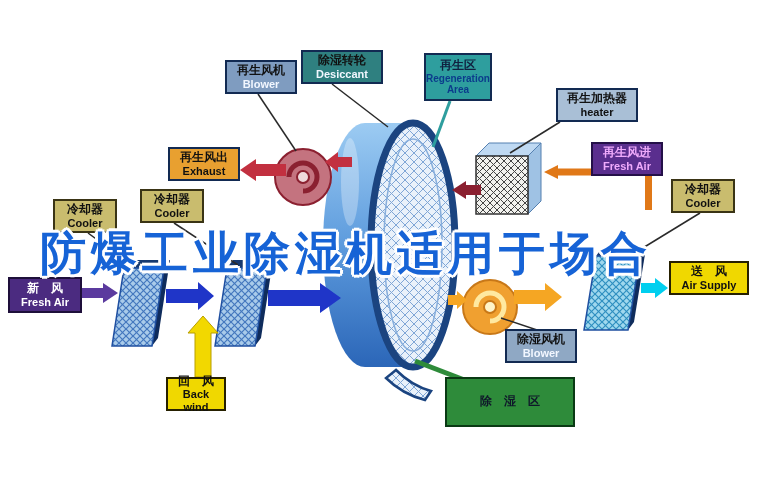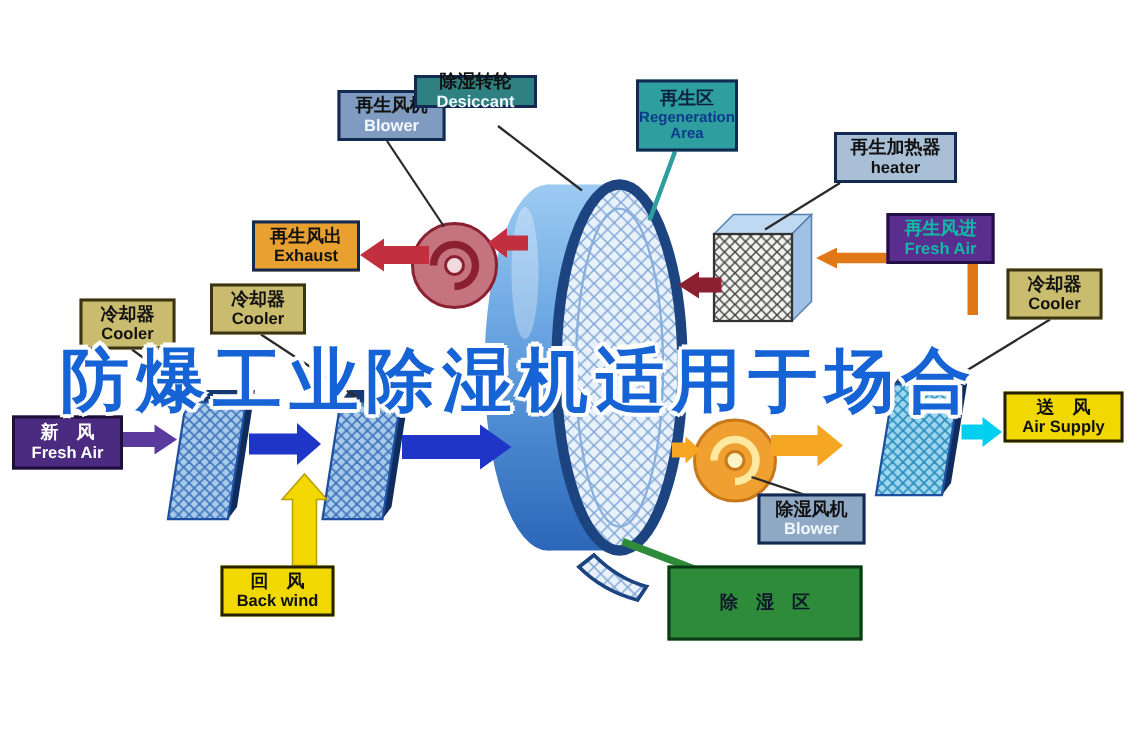--- a/index.html
+++ b/index.html
@@ -13,21 +13,21 @@
     display:flex;flex-direction:column;align-items:center;justify-content:center;
     text-align:center;font-weight:bold;line-height:1.12;padding:0 1px;color:#111;
   }
   .lbl .cn{font-size:12px}
   .lbl .en{font-size:11px}
   .lbl-blower_top{background:#7F9CC0}.lbl-blower_top .en{color:#F2F7FF}
   .lbl-desiccant{background:#2F8080}.lbl-desiccant .en{color:#F2F7FF}
   .lbl-regen_area{background:#2E9E9E}.lbl-regen_area .cn{color:#10203F}.lbl-regen_area .en{color:#0B3C8C;font-size:10px}
   .lbl-heater{background:#A9BFD6}
   .lbl-exhaust{background:#E8A030}
-  .lbl-fresh_air_right{background:#5A2E8E;border-color:#241048;color:#14b8a6}
+  .lbl-fresh_air_right{background:#5A2E8E;border-color:#241048;color:#f0abfc}
   .lbl-cooler{background:#C9BC6E;border-color:#3A3415}
   .lbl-fresh_air_left{background:#4B2B80;border-color:#1E0F3A;color:#fff}
   .lbl-back_wind{background:#F0D800;border-color:#262000}
   .lbl-air_supply{background:#F0D800;border-color:#262000}
   .lbl-blower_bottom{background:#8FA8C4}.lbl-blower_bottom .en{color:#F2F7FF}
   .lbl-dehumid{background:#2E8B3A;border-color:#0A3A14;color:#0f172a}.lbl-dehumid .en{font-size:10.5px}
   .title{
     position:absolute;left:40px;top:223px;z-index:30;white-space:nowrap;
     font-size:46px;font-weight:bold;letter-spacing:5px;color:#1663D6;
     text-shadow:3px 0 0 #fff,-3px 0 0 #fff,0 3px 0 #fff,0 -3px 0 #fff,
@@ -151,21 +151,21 @@
     <path d="M450,101 L433,147" stroke="#2E9E9E" stroke-width="3"></path>
     <path d="M415,361 L467,381" stroke="#2E8B3A" stroke-width="5"></path>
   </g>
 </svg>
 
 <div class="lbl lbl-blower_top" style="left:225px;top:60px;width:72px;height:34px">
   <span class="cn">再生风机</span>
   <span class="en">Blower</span>
 </div>
 
-<div class="lbl lbl-desiccant" style="left:276px;top:50px;width:82px;height:22px">
+<div class="lbl lbl-desiccant" style="left:301px;top:50px;width:82px;height:34px">
   <span class="cn">除湿转轮</span>
   <span class="en">Desiccant</span>
 </div>
 
 <div class="lbl lbl-regen_area" style="left:424px;top:53px;width:68px;height:48px">
   <span class="cn">再生区</span>
   <span class="en">Regeneration Area</span>
 </div>
 
 <div class="lbl lbl-heater" style="left:556px;top:88px;width:82px;height:34px">
@@ -196,21 +196,21 @@
 <div class="lbl lbl-cooler" style="left:671px;top:179px;width:64px;height:34px">
   <span class="cn">冷却器</span>
   <span class="en">Cooler</span>
 </div>
 
 <div class="lbl lbl-fresh_air_left" style="left:8px;top:277px;width:74px;height:36px">
   <span class="cn">新　风</span>
   <span class="en">Fresh Air</span>
 </div>
 
-<div class="lbl lbl-back_wind" style="left:147px;top:377px;width:76px;height:34px">
+<div class="lbl lbl-back_wind" style="left:166px;top:377px;width:60px;height:34px">
   <span class="cn">回　风</span>
   <span class="en">Back wind</span>
 </div>
 
 <div class="lbl lbl-air_supply" style="left:669px;top:261px;width:80px;height:34px">
   <span class="cn">送　风</span>
   <span class="en">Air Supply</span>
 </div>
 
 <div class="lbl lbl-blower_bottom" style="left:505px;top:329px;width:72px;height:34px">

